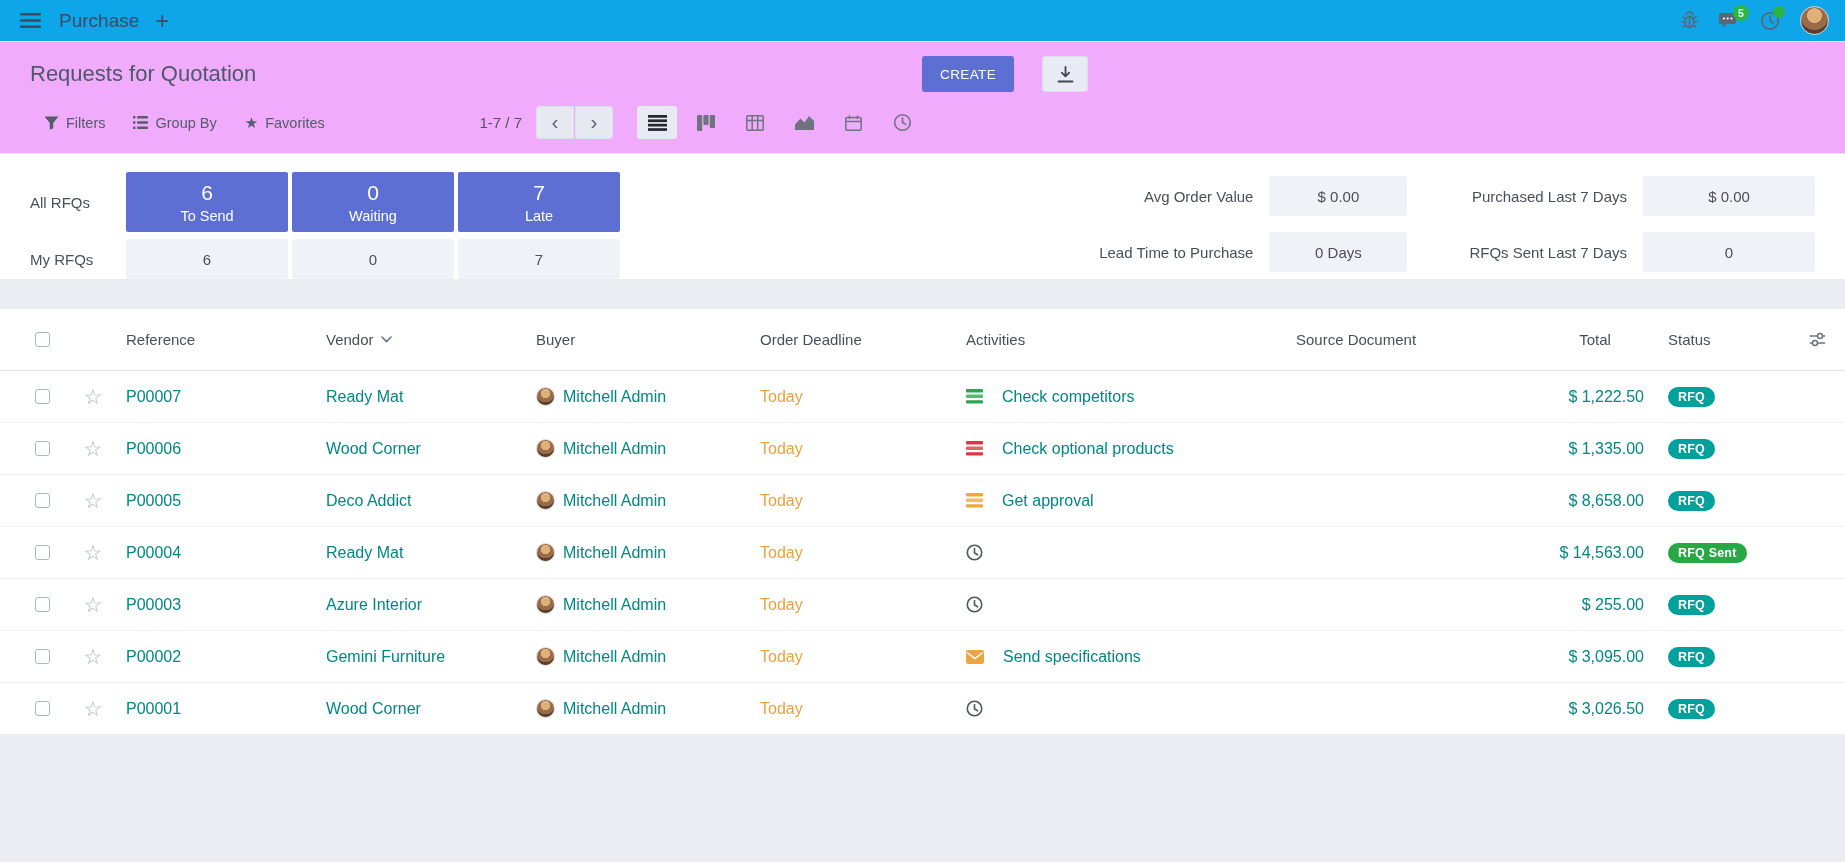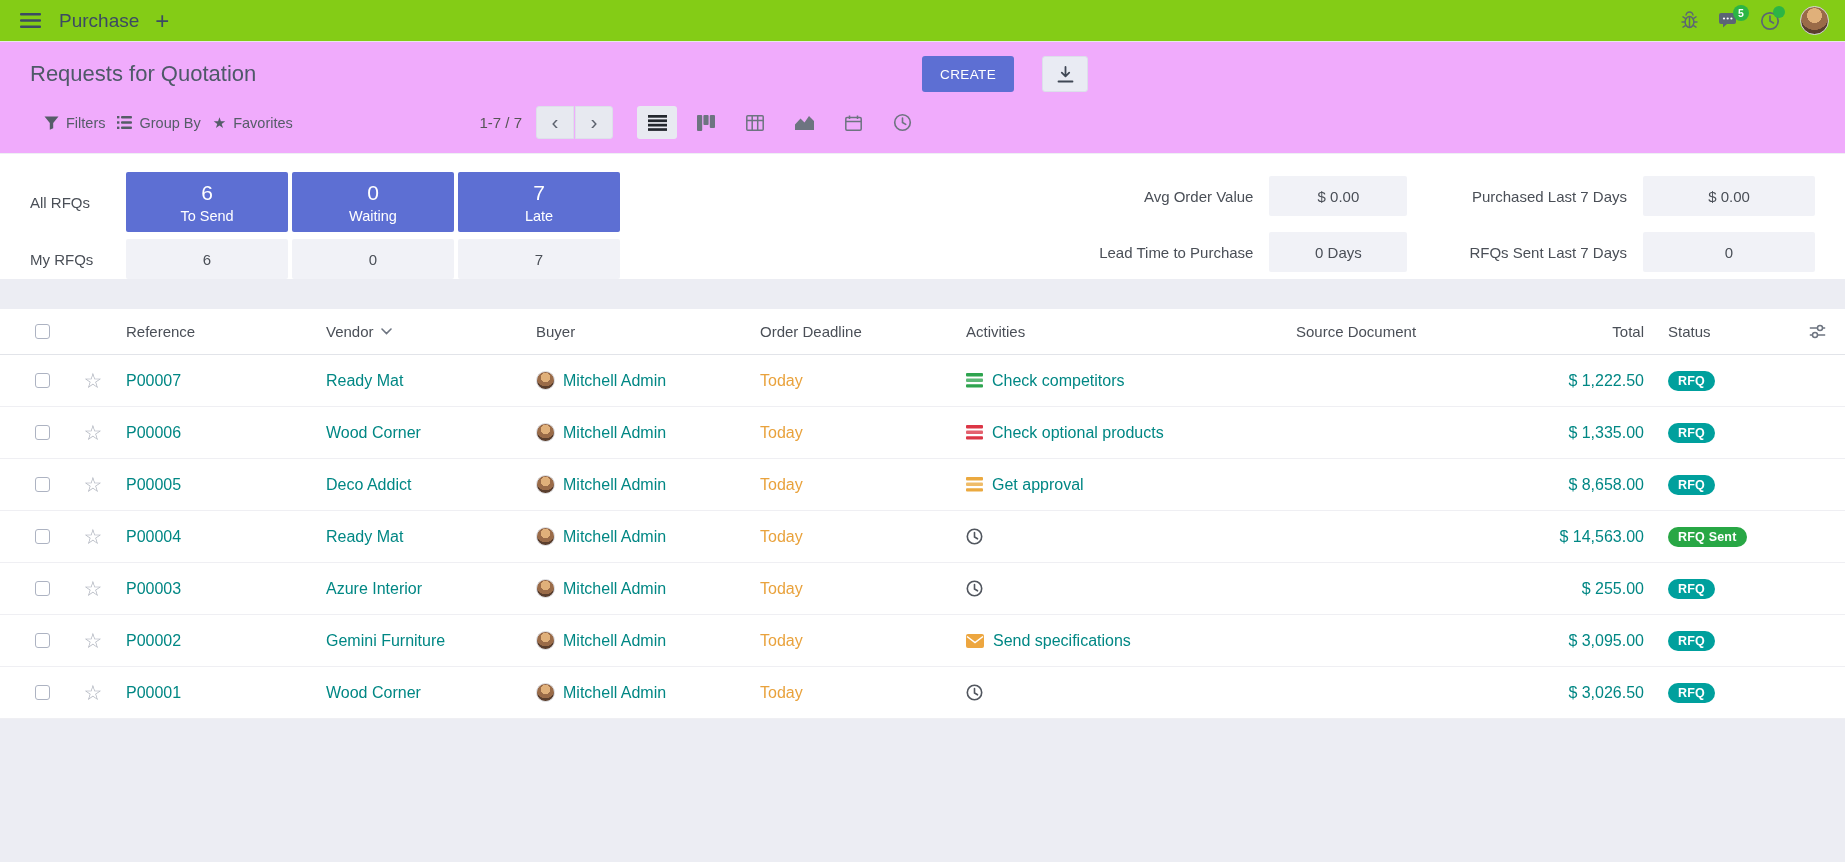--- a/index.html
+++ b/index.html
@@ -6,21 +6,21 @@
     --primary:#5D6FD3;
     --link:#008784;
     --warning:#E9A23C;
     --text:#4a4f57;
   }
   *{box-sizing:border-box;margin:0;padding:0}
   html,body{width:1845px;height:862px}
   body{font-family:"Liberation Sans",sans-serif;background:#ecedf3;color:#333;overflow:hidden;font-size:15px}
 
   
-  .navbar{height:42px;background:#84cc16;border-bottom:1px solid #e7e7ea;display:flex;align-items:center;justify-content:space-between;padding:0 16px}
+  .navbar{height:42px;background:#0ea5e9;border-bottom:1px solid #e7e7ea;display:flex;align-items:center;justify-content:space-between;padding:0 16px}
   .nav-left{display:flex;align-items:center;gap:14px}
   .hamburger{display:inline-flex;cursor:pointer;padding:4px}
   .app-name{font-size:19px;color:#3c4a63;font-weight:500;cursor:pointer}
   .nav-plus{font-size:24px;color:#3c4a63;cursor:pointer;line-height:1;margin-left:2px;font-weight:400}
   .nav-right{display:flex;align-items:center;gap:20px}
   .nav-icon{position:relative;display:inline-flex;cursor:pointer;color:#5b6575}
   .nav-badge{position:absolute;top:-7px;right:-9px;min-width:16px;height:16px;border-radius:9px;background:#2cb544;color:#fff;font-size:10.5px;font-weight:700;display:flex;align-items:center;justify-content:center;padding:0 3px}
   .nav-badge:empty{min-width:12px;height:12px;top:-5px;right:-5px}
   .avatar{width:29px;height:29px;border-radius:50%;background:radial-gradient(circle at 50% 32%,#e0b07a 0 32%,#9a6b48 33% 62%,#5a3e2d 63% 100%);cursor:pointer;border:1px solid #d8d8dc}
 
@@ -28,21 +28,21 @@
   .control-panel{display:grid;grid-template-columns:1fr 893px;padding:14px 30px 14px 30px;background:#f0abfc;row-gap:14px;border-bottom:1px solid #eef0f4}
   .page-title{font-size:22px;color:#4e5968;align-self:center;font-weight:400}
   .search-box{position:relative}
   .search-input{width:100%;height:36px;border:1px solid #cdd3e4;border-radius:4px;padding:0 38px 0 12px;font-size:15px;color:#333;outline:none;font-family:inherit;background:#fff}
   .search-input::placeholder{color:#b7bcc8}
   .search-icon{position:absolute;right:11px;top:9px;color:#8b92a0;pointer-events:none}
   .cp-left{display:flex;align-items:center;gap:28px}
   .btn-create{background:var(--primary);color:#fff;border:none;height:36px;padding:0 18px;font-size:13.5px;letter-spacing:.4px;border-radius:3px;cursor:pointer;font-family:inherit;font-weight:500}
   .btn-export{height:36px;width:46px;background:#e9ebf3;border:1px solid #dcdfea;border-radius:3px;display:flex;align-items:center;justify-content:center;cursor:pointer;color:#3f4754}
   .cp-right2{display:flex;align-items:center;padding-left:14px}
-  .cp-filter-group{display:flex;align-items:flex-end;gap:12px}
+  .cp-filter-group{display:flex;align-items:flex-end;gap:28px}
   .cp-btn{display:flex;align-items:center;gap:7px;color:#555c68;font-size:14.5px;cursor:pointer;white-space:nowrap}
   .fav-star{font-size:15px;line-height:1}
   .spacer{flex:1}
   .pager{display:flex;align-items:center;gap:14px}
   .pager-text{font-size:15px;color:#555}
   .pager-buttons{display:flex;gap:1px}
   .pager-btn{width:38px;height:33px;background:#e7e9f0;border:1px solid #dde0ea;display:flex;align-items:center;justify-content:center;color:#5b616d;font-size:21px;cursor:pointer;line-height:1;padding-bottom:3px}
   .pager-btn.prev{border-radius:3px 0 0 3px}
   .pager-btn.next{border-radius:0 3px 3px 0}
   .view-switcher{display:flex;align-items:center;gap:9px;margin-left:24px}
@@ -58,35 +58,35 @@
   .tile-label{font-size:14.5px}
   .my-box{height:40px;background:#f1f2f7;display:flex;align-items:center;justify-content:center;font-size:15px;color:var(--text);cursor:pointer;border-radius:2px}
   .dash-stats{display:grid;grid-template-columns:auto 138px auto 172px;column-gap:16px;row-gap:16px;align-items:center;margin-top:4px}
   .stat-label{font-size:15px;color:var(--text);text-align:right;white-space:nowrap}
   .stat-label.second{margin-left:46px}
   .stat-value{height:40px;background:#f1f2f7;display:flex;align-items:center;justify-content:center;font-size:15px;color:var(--text);border-radius:2px}
 
   
   .table-wrap{background:#fff;margin-top:30px}
   .tgrid{display:grid;grid-template-columns:48px 54px 200px 210px 224px 206px 330px 250px 110px 150px 1fr;align-items:center;padding-left:18px;padding-right:10px}
-  .thead{height:46px;border-bottom:1px solid #e2e4e9}
+  .thead{height:62px;border-bottom:1px solid #e2e4e9}
   .th{font-size:15px;color:var(--text);font-weight:500;padding:0 6px;display:flex;align-items:center;gap:7px;cursor:pointer;white-space:nowrap}
-  .th.right{justify-content:flex-end}
+  .th.right{justify-content:center}
   .th.status-h{padding-left:18px}
   .th-gear{display:flex;justify-content:center;cursor:pointer}
   .trow{height:52px;border-bottom:1px solid #efeff3;cursor:pointer;background:#fff}
   .cell{padding:0 6px;display:flex;align-items:center;overflow:hidden;white-space:nowrap}
   .c-check,.c-star{justify-content:center}
   .cb{width:15px;height:15px;border:1px solid #adb3c2;border-radius:3px;background:#fff;cursor:pointer;display:inline-block}
   .star{font-size:21px;color:#a9aeb9;cursor:pointer;line-height:1}
   a.link{color:var(--link);text-decoration:none;font-size:16px;cursor:pointer}
   .c-buyer{gap:8px}
   .mini-avatar{width:19px;height:19px;border-radius:50%;flex:none;background:radial-gradient(circle at 50% 32%,#e0b07a 0 32%,#9a6b48 33% 62%,#5a3e2d 63% 100%);border:1px solid #d8d8dc}
   .deadline{color:var(--warning);font-size:16px}
-  .c-activity{gap:9px}
+  .c-activity{gap:19px}
   .act-icon{display:inline-flex;flex:none;align-items:center}
   .c-total{justify-content:flex-end}
   .total{color:var(--link);font-size:16px}
   .c-status{padding-left:18px}
   .badge{color:#fff;font-size:12.5px;font-weight:700;padding:3px 10px;border-radius:11px;letter-spacing:.2px}
   .tfoot{height:46px;border-top:1px solid #dcdee4;background:#fbfbfd}
   .foot-total{grid-column:9;justify-self:end;padding-right:6px;font-size:16px;font-weight:700;color:#3c414b}
 </style>
 </head>
 <body>

